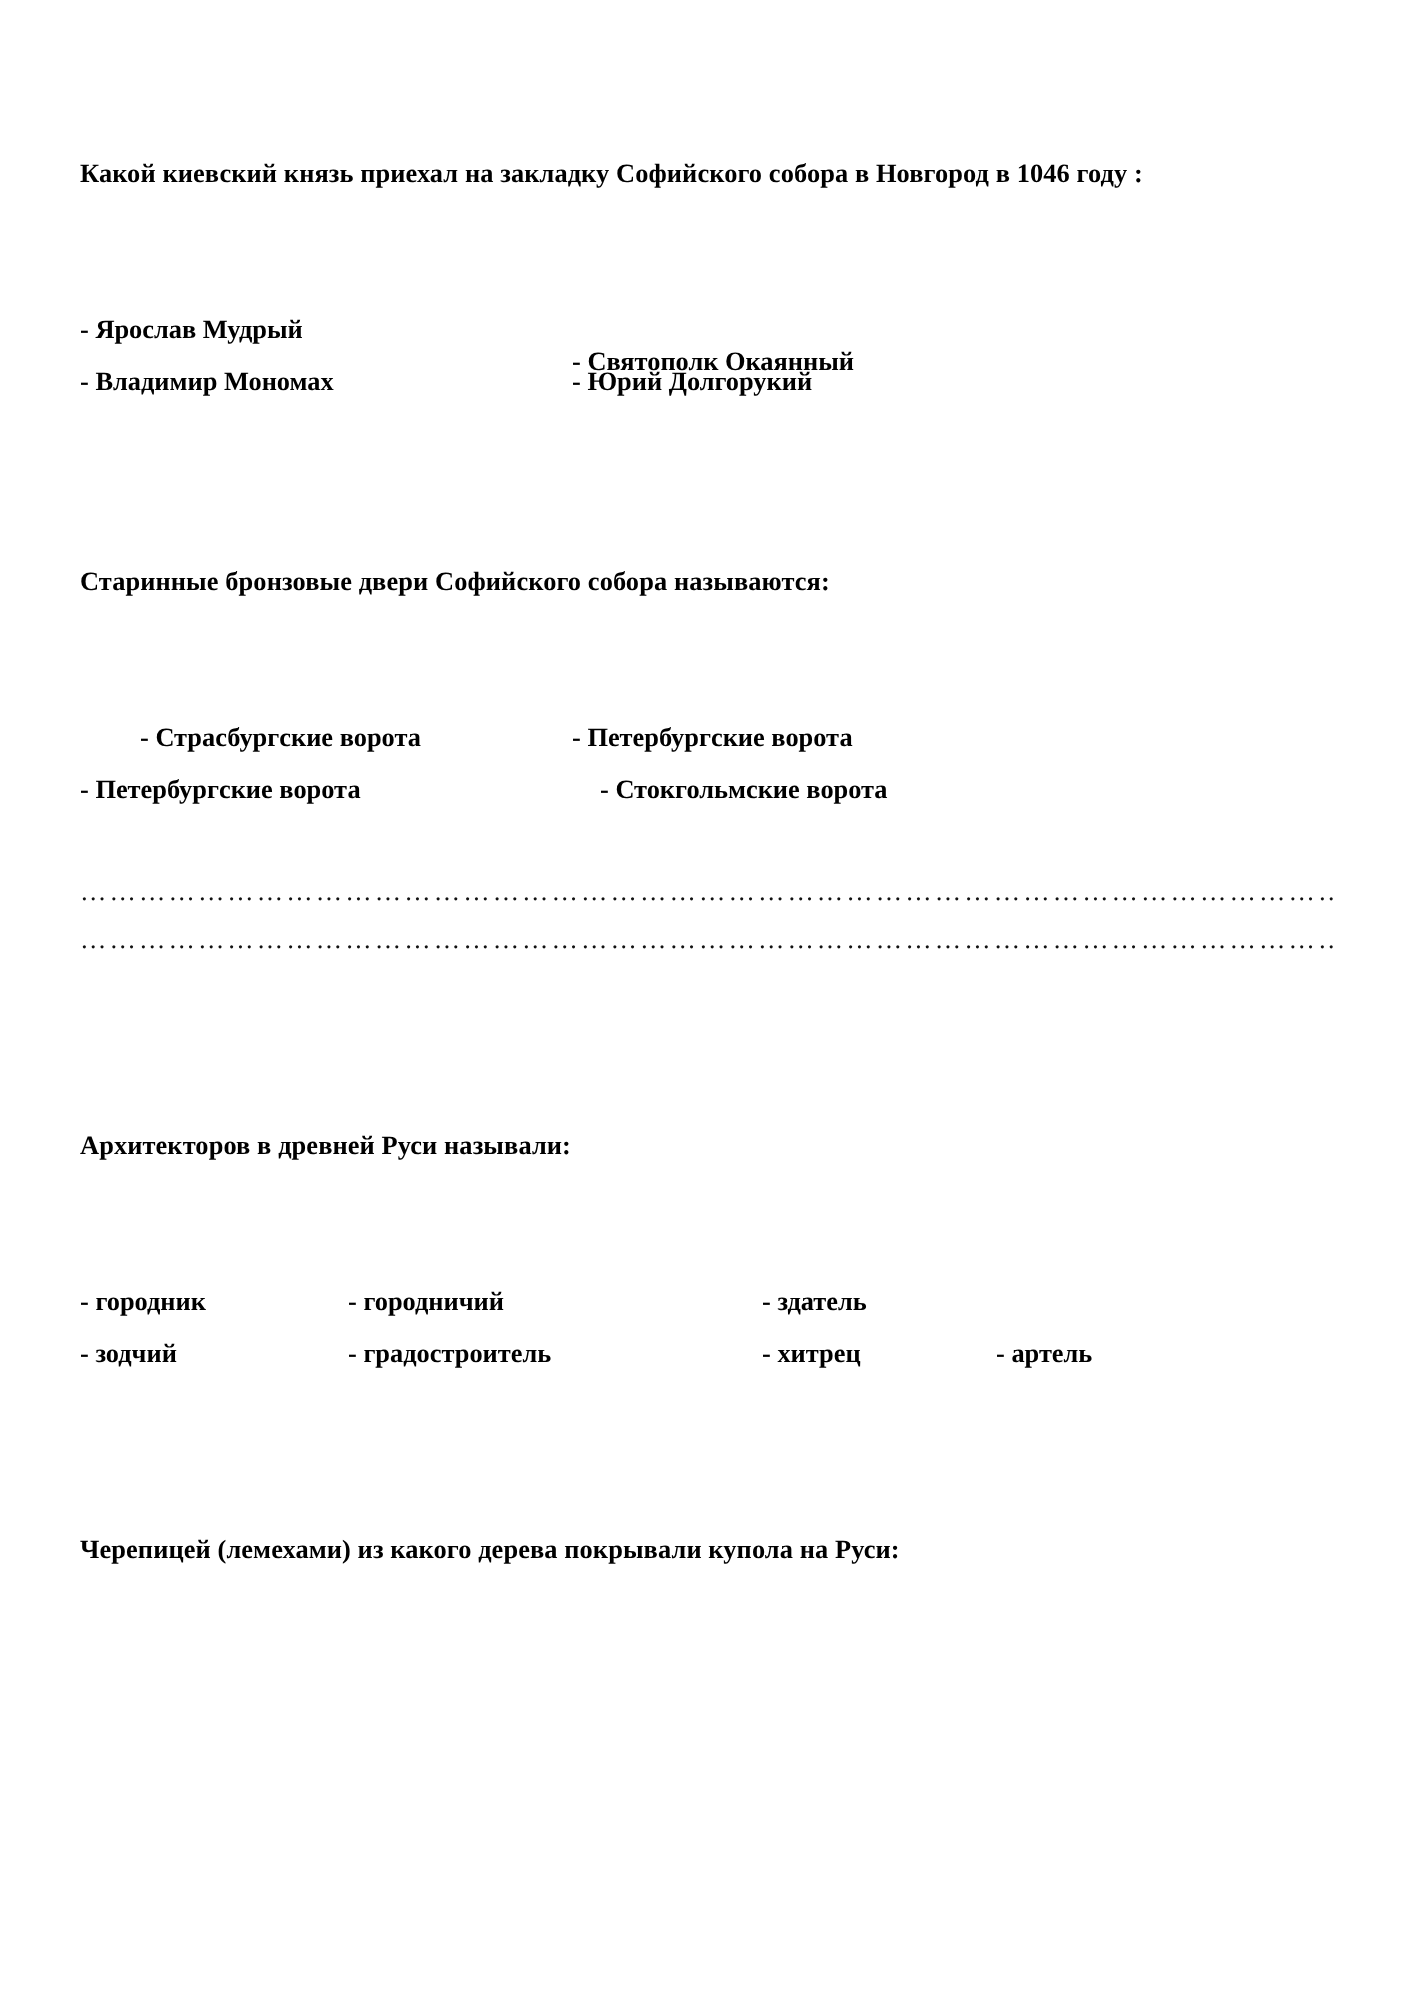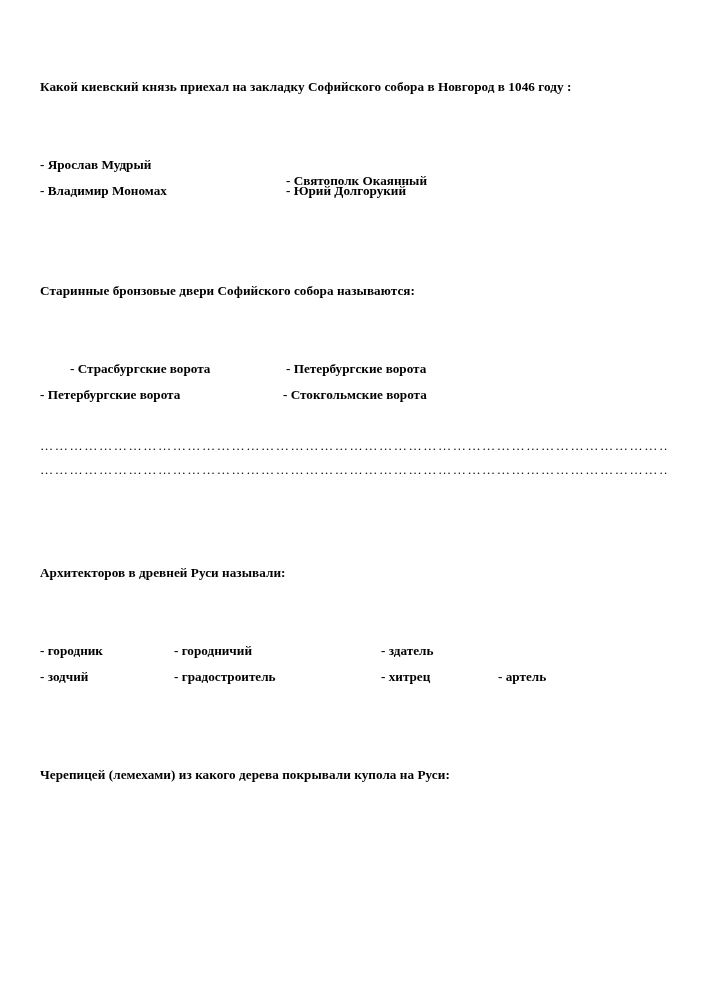--- a/index.html
+++ b/index.html
@@ -88,21 +88,21 @@
   <div class="block">
     <div class="q-heading">
       <span class="hline">Старинные бронзовые двери Софийского собора называются:</span>
     </div>
     <div class="opt-row">
       <span class="opt" style="left:0px;margin-left:30px;">- Страсбургские ворота</span>
       <span class="opt" style="left:246px;">- Петербургские ворота</span>
     </div>
     <div class="opt-row">
       <span class="opt" style="left:0px;">- Петербургские ворота</span>
-      <span class="opt" style="left:243px;">- Стокгольмские ворота</span>
+      <span class="opt" style="left:260px;">- Стокгольмские ворота</span>
     </div>
   </div>
 
   <div class="sp-3"></div>
 
   <div class="block">
     <div class="dots-line">…………………………………………………………………………………………………………………</div>
     <div class="dots-line">…………………………………………………………………………………………………………………</div>
   </div>
 

